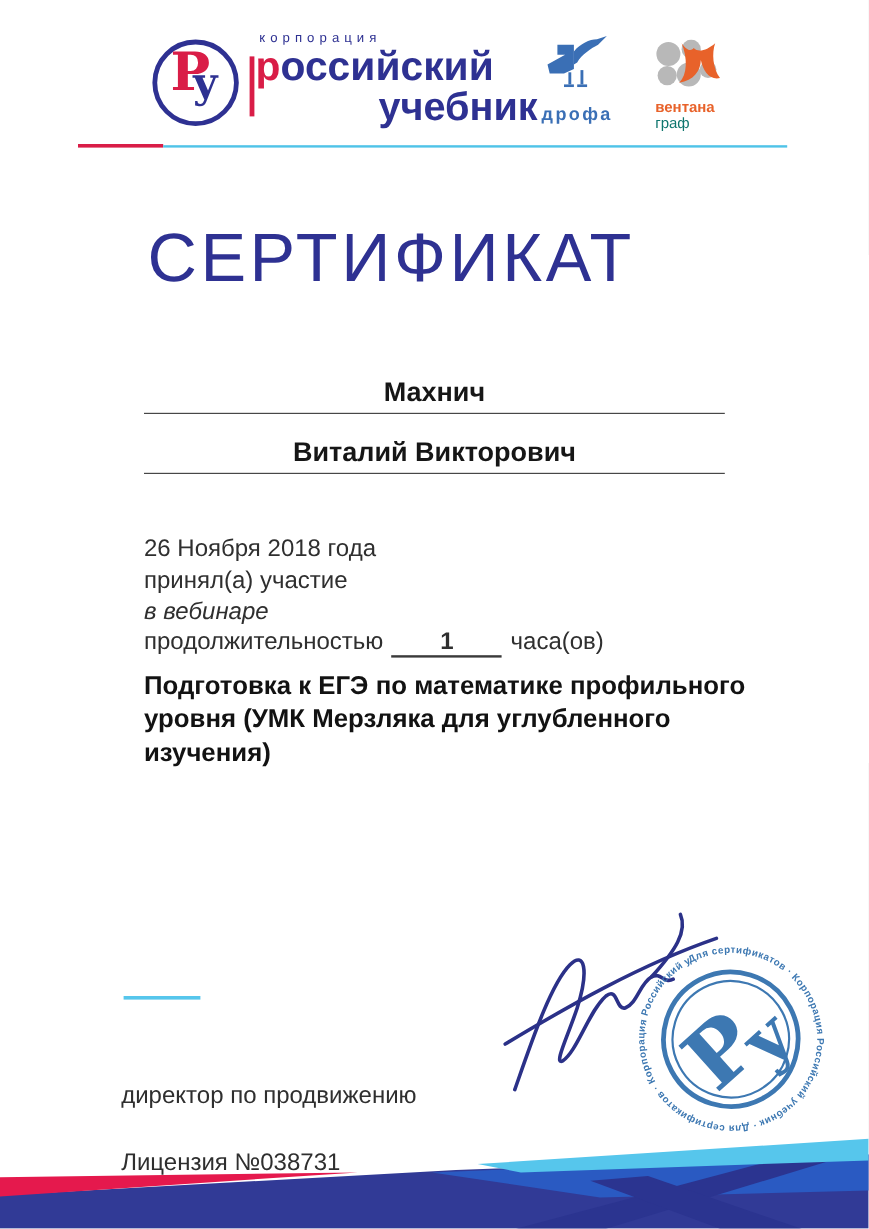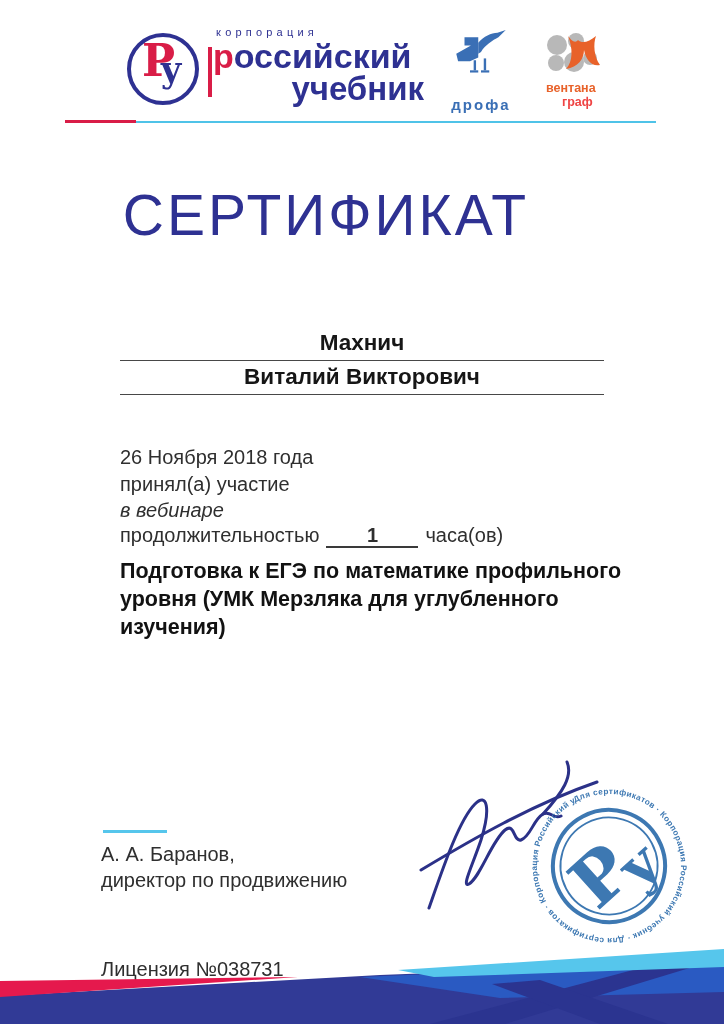--- a/index.html
+++ b/index.html
@@ -19,60 +19,60 @@
     font-weight:bold;font-size:44px;line-height:1;color:#d91d47;}
   .logo-u{position:absolute;left:29px;top:15px;font-family:"DejaVu Serif",serif;
     font-weight:bold;font-size:35px;line-height:1;color:#2e3192;}
   .logo-divider{left:208px;top:47px;width:4px;height:50px;background:#d91d47;}
   .corp-label{left:216px;top:26px;font-size:11px;font-weight:normal;
     letter-spacing:4.2px;color:#2e3192;}
   .brand-line1{left:213px;top:39px;font-size:34px;font-weight:bold;line-height:1;text-align:right;}
   .brand-line1 .first{color:#d91d47;}
   .brand-line1 .rest{color:#2e3192;}
   .brand-line2{left:213px;top:72px;width:211px;text-align:right;
-    font-size:33px;font-weight:bold;line-height:1;color:#2e3192;}
+    font-size:33px;font-weight:bold;line-height:1;color:#2e3192;padding-left:24px;}
 
   .drofa{left:444px;top:30px;width:74px;text-align:center;}
-  .drofa-label{font-size:15px;font-weight:bold;letter-spacing:2px;color:#3a6fb5;margin-top:18px;}
+  .drofa-label{font-size:15px;font-weight:bold;letter-spacing:2px;color:#3a6fb5;margin-top:8px;}
   .ventana{left:546px;top:33px;width:92px;}
   .ventana-l1{font-size:12.5px;font-weight:bold;color:#e8622a;line-height:1.15;}
-  .ventana-l2{font-size:12.5px;font-weight:bold;color:#ef4444;line-height:1.15;margin-left:16px;}
+  .ventana-l2{font-size:12.5px;font-weight:normal;color:#0f766e;line-height:1.15;}
 
   .header-rule{left:65px;top:120px;width:591px;height:3px;display:flex;align-items:flex-end;}
   .rule-red{width:71px;height:3px;background:#d91d47;}
   .rule-cyan{flex:1;height:2px;background:#4fc3e8;}
 
   
   .cert-title{left:0;top:186px;width:652px;text-align:center;
     font-size:57px;letter-spacing:3px;color:#2e3192;line-height:1.05;}
 
   
   .name-block{left:120px;width:484px;text-align:center;
     border-bottom:1px solid #474747;padding-bottom:4px;
     font-size:22.5px;font-weight:bold;color:#161616;line-height:26px;}
-  .name1{top:314px;margin-top:16px;}
+  .name1{top:314px;}
   .name2{top:364px;text-align:center;}
 
   
   .detail{left:120px;font-size:20px;color:#2f2f2f;line-height:1.1;}
   .d-date{top:446px;}
   .d-part1{top:473px;}
   .d-part2{top:499px;font-style:italic;}
   .d-duration{top:524px;display:flex;align-items:baseline;gap:7px;justify-content:center;}
   .blank{display:inline-block;width:92px;border-bottom:2px solid #3a3a3a;
     text-align:center;font-weight:bold;}
 
   .webinar-title{left:120px;top:557px;width:505px;
     font-size:21.5px;font-weight:bold;line-height:28px;color:#121212;}
 
   
   .sig-rule{left:103px;top:830px;width:64px;height:3px;background:#56c6ec;}
   .f-text{left:101px;font-size:20px;color:#2f2f2f;}
   .sig-name{top:843px;}
-  .sig-pos{top:869px;text-align:center;}
+  .sig-pos{top:902px;text-align:center;}
   .license{top:926px;margin-top:32px;}
 
   .stamp-svg{left:415px;top:748px;}
   .banner-svg{left:0;top:940px;display:block;}
 </style>
 </head>
 <body>
 
 <div class="page">
 
@@ -129,21 +129,20 @@
   <div class="abs detail d-part2">в вебинаре</div>
   <div class="abs detail d-duration">
     <span>продолжительностью</span>
     <span class="blank"><span>1</span></span>
     <span>часа(ов)</span>
   </div>
 
   <div class="abs webinar-title">Подготовка к ЕГЭ по математике профильного уровня (УМК Мерзляка для углубленного изучения)</div>
 
   <div class="abs sig-rule"></div>
-  <div class="abs f-text sig-name">А. А. Баранов,</div>
   <div class="abs f-text sig-pos">директор по продвижению</div>
   <div class="abs f-text license">Лицензия №038731</div>
 
   <svg class="abs stamp-svg" width="300" height="240" viewBox="0 0 300 240">
 
     <g fill="none" stroke="#2b3188" stroke-width="3" stroke-linecap="round">
       <path d="M14 160 C 28 120 44 72 60 56 C 72 44 76 60 66 92 C 58 116 46 140 54 136 C 66 128 76 94 90 82 C 100 74 98 94 106 92 C 116 88 118 72 128 66 C 136 62 138 72 146 68"></path>
       <path d="M6 122 C 56 92 118 56 182 34"></path>
       <path d="M128 66 C 148 44 158 28 152 14"></path>
     </g>

